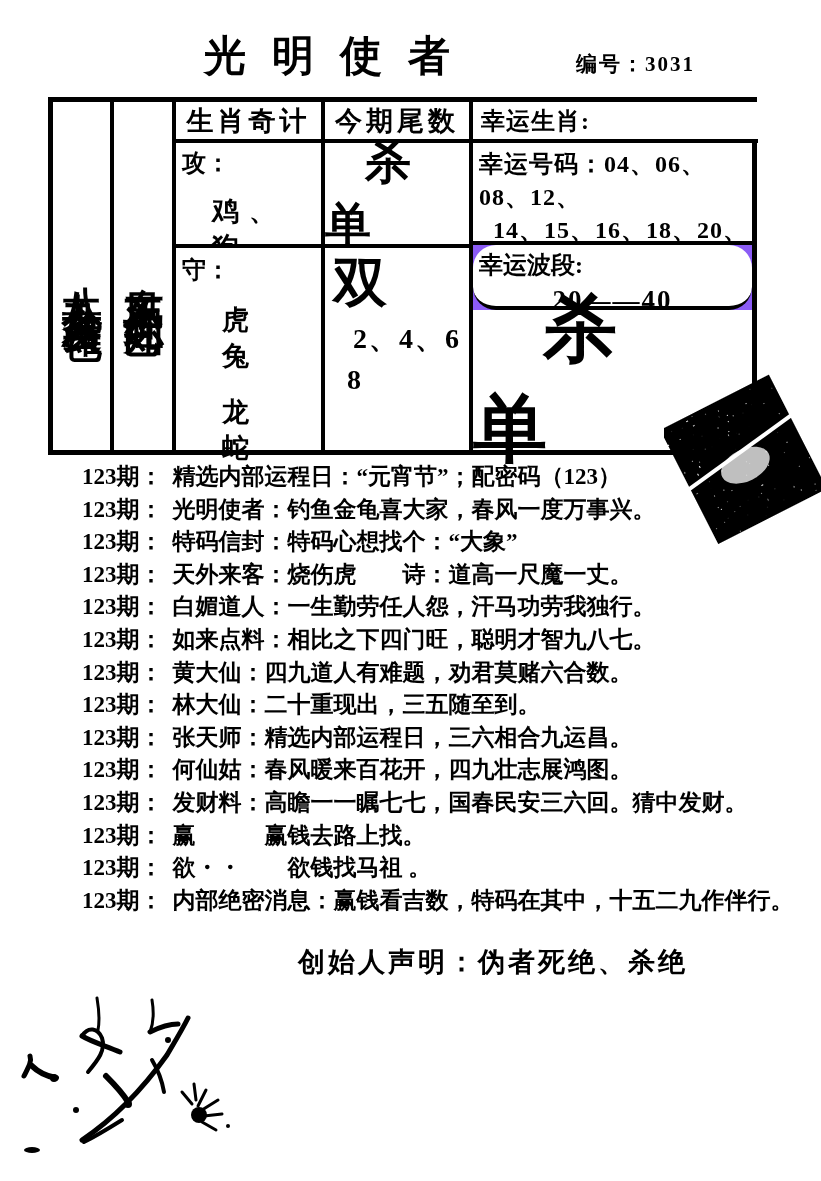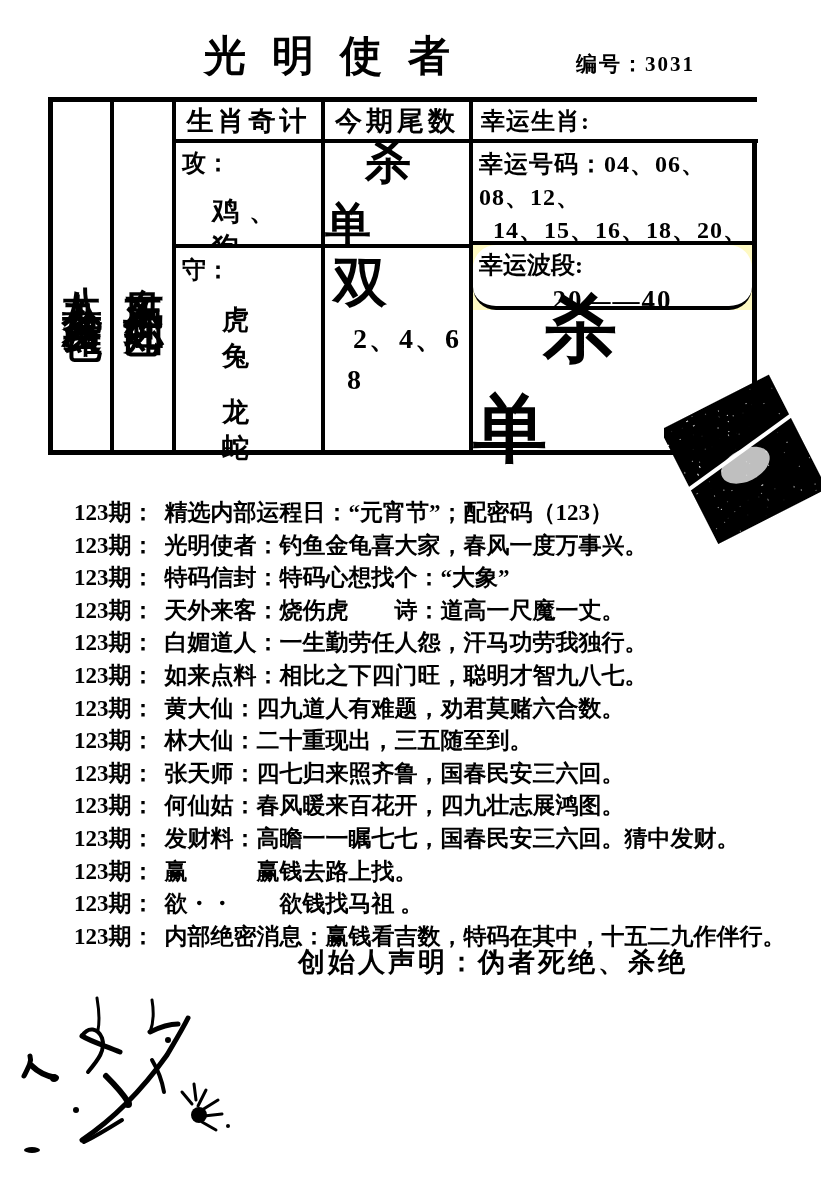--- a/index.html
+++ b/index.html
@@ -13,21 +13,21 @@
   
   .doc-title{
     left:204px;top:28px;font-size:42px;font-weight:bold;
     letter-spacing:26px;white-space:nowrap;
   }
   .serial{left:576px;top:50px;font-size:21px;font-weight:bold;letter-spacing:2px;}
 
   
   .sheet-table{
     left:48px;top:97px;width:699px;height:348px;
-    border:5px solid #000;background:#fef9c3;
+    border:5px solid #000;background:#8b5cf6;
   }
   .cell{position:absolute;box-sizing:border-box;background:#fff;}
   .br{border-right:4px solid #000;}
   .bb{border-bottom:4px solid #000;}
 
   .vcol{
     display:flex;align-items:center;justify-content:center;
     writing-mode:vertical-rl;text-orientation:upright;
     font-size:40px;font-weight:bold;letter-spacing:6px;line-height:1.0;
   }
@@ -48,21 +48,21 @@
   .lucky-nums .ind{padding-left:14px;}
   .band-label{font-size:24px;font-weight:bold;padding:4px 0 0 6px;}
   .band-value{font-size:27px;font-weight:bold;text-align:center;margin-top:4px;letter-spacing:2px;}
 
   .kill-big{
     display:flex;align-items:center;justify-content:center;
     font-size:74px;font-weight:bold;letter-spacing:70px;text-indent:70px;
   }
 
   
-  .entries{left:74px;top:461px;width:700px;margin-top:36px;}
+  .entries{left:82px;top:461px;width:700px;}
   .entry{font-size:23px;font-weight:600;line-height:32.6px;white-space:nowrap;}
   .entry .period{margin-right:10px;}
 
   
   .declaration{left:298px;top:944px;font-size:27px;font-weight:bold;letter-spacing:3px;}
 
   svg{display:block;}
 </style>
 </head>
 <body>
@@ -109,21 +109,21 @@
 
 <div class="abs entries">
   <div class="entry"><span class="period">123期：</span><span>精选内部运程日：“元宵节”；配密码（123）</span></div>
   <div class="entry"><span class="period">123期：</span><span>光明使者：钓鱼金龟喜大家，春风一度万事兴。</span></div>
   <div class="entry"><span class="period">123期：</span><span>特码信封：特码心想找个：“大象”</span></div>
   <div class="entry"><span class="period">123期：</span><span>天外来客：烧伤虎　　诗：道高一尺魔一丈。</span></div>
   <div class="entry"><span class="period">123期：</span><span>白媚道人：一生勤劳任人怨，汗马功劳我独行。</span></div>
   <div class="entry"><span class="period">123期：</span><span>如来点料：相比之下四门旺，聪明才智九八七。</span></div>
   <div class="entry"><span class="period">123期：</span><span>黄大仙：四九道人有难题，劝君莫赌六合数。</span></div>
   <div class="entry"><span class="period">123期：</span><span>林大仙：二十重现出，三五随至到。</span></div>
-  <div class="entry"><span class="period">123期：</span><span>张天师：四七归来照齐鲁，国春民安三六回。</span></div>
+  <div class="entry"><span class="period">123期：</span><span>张天师：精选内部运程日，三六相合九运昌。</span></div>
   <div class="entry"><span class="period">123期：</span><span>何仙姑：春风暖来百花开，四九壮志展鸿图。</span></div>
   <div class="entry"><span class="period">123期：</span><span>发财料：高瞻一一瞩七七，国春民安三六回。猜中发财。</span></div>
   <div class="entry"><span class="period">123期：</span><span>赢　　　赢钱去路上找。</span></div>
   <div class="entry"><span class="period">123期：</span><span>欲・・　　欲钱找马祖 。</span></div>
   <div class="entry"><span class="period">123期：</span><span>内部绝密消息：赢钱看吉数，特码在其中，十五二九作伴行。</span></div>
 </div>
 
 <div class="abs declaration">创始人声明：伪者死绝、杀绝</div>
 
 <div class="abs" style="left:664px;top:370px;width:160px;height:175px;">

